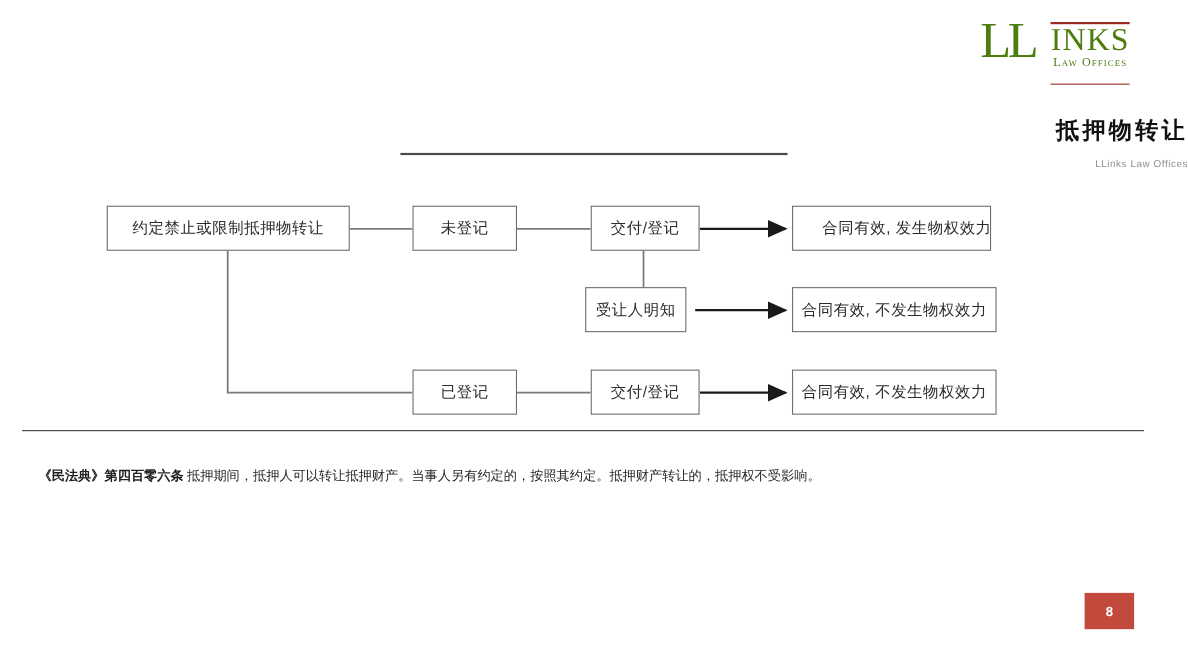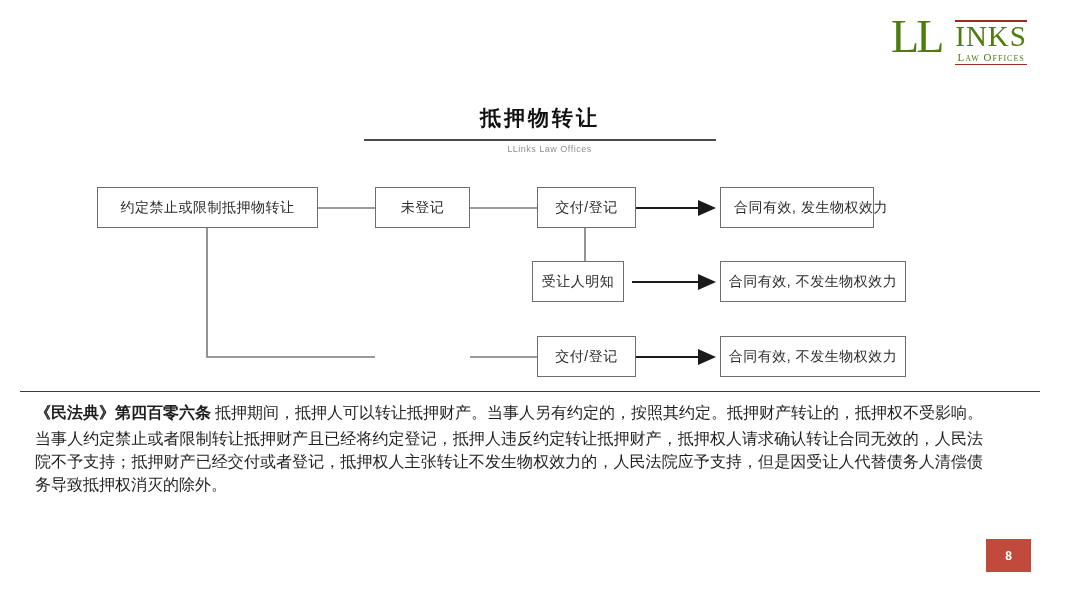--- a/index.html
+++ b/index.html
@@ -10,56 +10,56 @@
     font-family: "Liberation Sans", "DejaVu Sans", sans-serif;
     overflow: hidden;
   }
 
   
   .logo { position: absolute; top: 16px; right: 46px; width: 150px; text-align: center; }
   .logo-latin { display: inline-flex; align-items: flex-start; color: #4d7c0f; font-family: "Liberation Serif", "DejaVu Serif", serif; }
   .logo-ll { font-size: 46px; line-height: 0.92; letter-spacing: -3px; font-weight: 500; }
   .logo-right { display: flex; flex-direction: column; margin-left: 14px; margin-top: 4px; }
   .logo-inks { font-size: 29px; line-height: 1.0; letter-spacing: 1px; border-top: 2px solid #9c2b23; font-weight: 500; }
-  .logo-sub { font-size: 11px; letter-spacing: 1px; border-bottom: 1.5px solid #9c2b23; padding-bottom: 1px; font-variant: small-caps; }
+  .logo-sub { font-size: 11px; letter-spacing: 1px; border-bottom: 1.5px solid #9c2b23; padding-bottom: 13px; font-variant: small-caps; }
   .logo-cn { margin-top: 6px; color: #b03a30; font-size: 15px; letter-spacing: 6px; font-family: "Liberation Serif", "DejaVu Serif", serif; white-space: nowrap; }
 
   
-  .title-wrap { position: absolute; top: 104px; left: 0; width: 100%; text-align: center; }
+  .title-wrap { position: absolute; top: 104px; left: 0; width: 100%; text-align: right; }
   .title { font-size: 21px; font-weight: bold; color: #111; letter-spacing: 3px; }
   .title-rule { width: 352px; height: 0; border-top: 2px solid #4a4a4a; margin: 7px auto 3px auto; }
   .title-watermark { font-size: 9px; color: #8f8f8f; letter-spacing: 0.5px; padding-left: 19px; }
 
   
   .flow-svg { position: absolute; left: 0; top: 0; width: 1080px; height: 608px; }
   .fbox {
     position: absolute; box-sizing: border-box;
     border: 1.5px solid #6e6e6e; background: #ffffff;
     display: flex; align-items: center; justify-content: center;
     font-size: 14px; color: #2b2b2b; letter-spacing: 0.5px;
     white-space: nowrap;
   }
   .b-root   { left: 97px;  top: 187px; width: 221px; height: 41px; }
   .b-noreg  { left: 375px; top: 187px; width: 95px;  height: 41px; }
   .b-del1   { left: 537px; top: 187px; width: 99px;  height: 41px; }
-  .b-res1   { left: 720px; top: 187px; width: 154px; height: 41px; padding-left: 28px; }
+  .b-res1   { left: 720px; top: 187px; width: 181px; height: 41px; padding-left: 28px; }
   .b-aware  { left: 532px; top: 261px; width: 92px; height: 41px; }
   .b-res2   { left: 720px; top: 261px; width: 186px; height: 41px; }
   .b-reg    { left: 375px; top: 336px; width: 95px;  height: 41px; }
   .b-del2   { left: 537px; top: 336px; width: 99px;  height: 41px; }
   .b-res3   { left: 720px; top: 336px; width: 186px; height: 41px; }
 
   
   .divider { position: absolute; left: 20px; top: 391px; width: 1020px; border-top: 1.5px solid #3c3c3c; }
 
   
   .notes {
-    position: absolute; left: 35px; top: 401px; width: 1012px;
+    position: absolute; left: 35px; top: 421px; width: 1012px;
     font-family: "Liberation Serif", "DejaVu Serif", serif;
-    font-size: 16px; line-height: 23px; color: #1f1f1f;
+    font-size: 12px; line-height: 23px; color: #1f1f1f;
     text-align: justify;
   }
   .notes p { margin: 0 0 3px 0; }
   .note-ref { font-weight: bold; }
   .note-p3 { width: 948px; }
 
   
   .page-badge {
     position: absolute; left: 986px; top: 539px; width: 45px; height: 33px;
     background: #c14a3c; color: #ffffff;
@@ -105,32 +105,30 @@
     <line x1="632" y1="282" x2="714" y2="282" stroke="#1a1a1a" stroke-width="2" marker-end="url(#arrowhead)"></line>
     <line x1="636" y1="357" x2="714" y2="357" stroke="#1a1a1a" stroke-width="2" marker-end="url(#arrowhead)"></line>
   </svg>
 
   <div class="fbox b-noreg">未登记</div>
   <div class="fbox b-root">约定禁止或限制抵押物转让</div>
   <div class="fbox b-del1">交付/登记</div>
   <div class="fbox b-res1">合同有效, 发生物权效力</div>
   <div class="fbox b-aware">受让人明知</div>
   <div class="fbox b-res2">合同有效, 不发生物权效力</div>
+  <div class="fbox b-reg">已登记</div>
   <div class="fbox b-del2">交付/登记</div>
   <div class="fbox b-res3">合同有效, 不发生物权效力</div>
 
   <div class="divider"></div>
 
   <div class="notes">
     <p>
       <span class="note-ref">《民法典》第四百零六条</span>
       <span>抵押期间，抵押人可以转让抵押财产。当事人另有约定的，按照其约定。抵押财产转让的，抵押权不受影响。</span>
     </p>
-    <p class="note-p3">
-      <span>当事人约定禁止或者限制转让抵押财产且已经将约定登记，抵押人违反约定转让抵押财产，抵押权人请求确认转让合同无效的，人民法院不予支持；抵押财产已经交付或者登记，抵押权人主张转让不发生物权效力的，人民法院应予支持，但是因受让人代替债务人清偿债务导致抵押权消灭的除外。</span>
-    </p>
   </div>
 
   <div class="page-badge">
     <span>8</span>
   </div>
 
 </div>
 
 </body></html>

